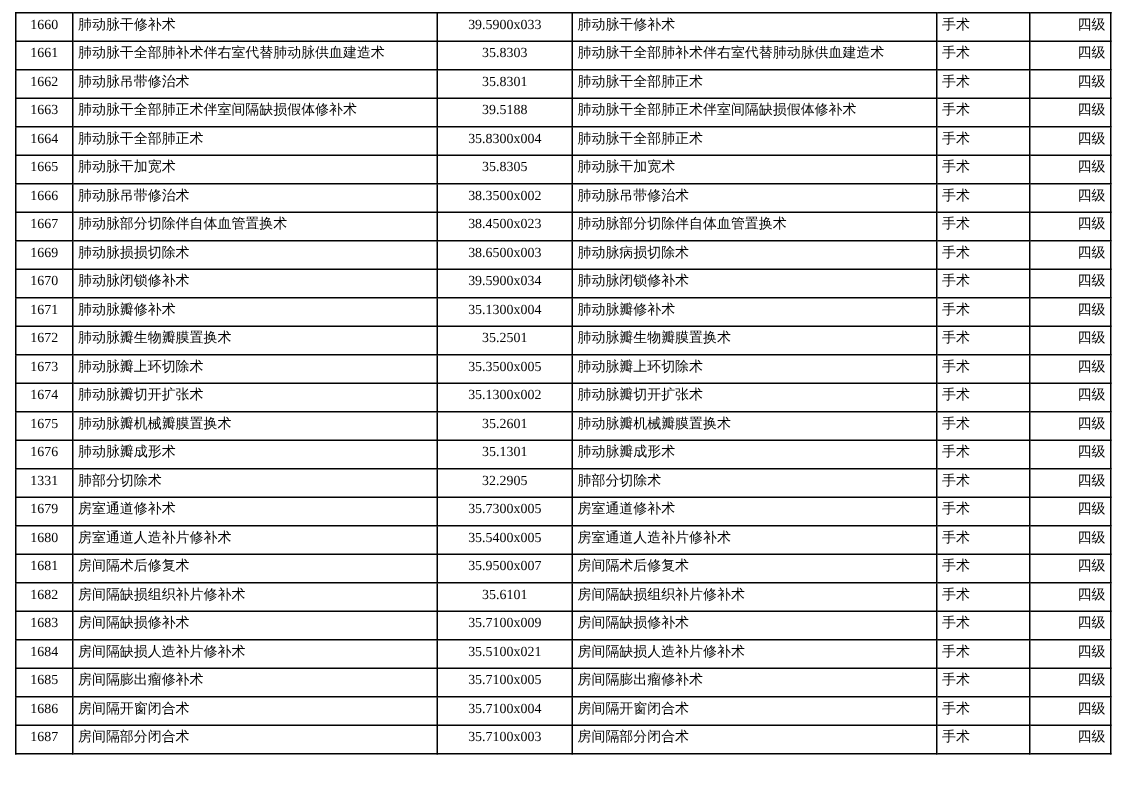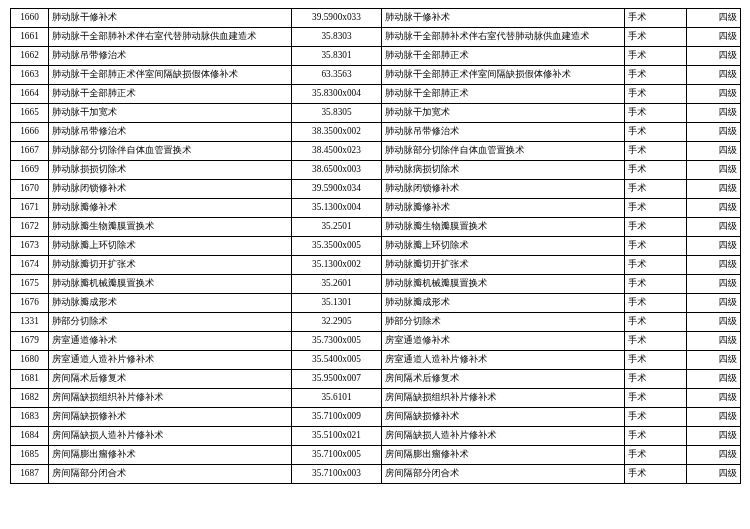--- a/index.html
+++ b/index.html
@@ -83,21 +83,21 @@
           <td class="num">1662</td>
           <td class="name">肺动脉吊带修治术</td>
           <td class="code">35.8301</td>
           <td class="alias">肺动脉干全部肺正术</td>
           <td class="type">手术</td>
           <td class="level">四级</td>
         </tr>
         <tr>
           <td class="num">1663</td>
           <td class="name">肺动脉干全部肺正术伴室间隔缺损假体修补术</td>
-          <td class="code">63.3563</td>
+          <td class="code">39.5188</td>
           <td class="alias">肺动脉干全部肺正术伴室间隔缺损假体修补术</td>
           <td class="type">手术</td>
           <td class="level">四级</td>
         </tr>
         <tr>
           <td class="num">1664</td>
           <td class="name">肺动脉干全部肺正术</td>
           <td class="code">35.8300x004</td>
           <td class="alias">肺动脉干全部肺正术</td>
           <td class="type">手术</td>
@@ -245,20 +245,28 @@
           <td class="code">35.5100x021</td>
           <td class="alias">房间隔缺损人造补片修补术</td>
           <td class="type">手术</td>
           <td class="level">四级</td>
         </tr>
         <tr>
           <td class="num">1685</td>
           <td class="name">房间隔膨出瘤修补术</td>
           <td class="code">35.7100x005</td>
           <td class="alias">房间隔膨出瘤修补术</td>
+          <td class="type">手术</td>
+          <td class="level">四级</td>
+        </tr>
+        <tr>
+          <td class="num">1686</td>
+          <td class="name">房间隔开窗闭合术</td>
+          <td class="code">35.7100x004</td>
+          <td class="alias">房间隔开窗闭合术</td>
           <td class="type">手术</td>
           <td class="level">四级</td>
         </tr>
         <tr>
           <td class="num">1687</td>
           <td class="name">房间隔部分闭合术</td>
           <td class="code">35.7100x003</td>
           <td class="alias">房间隔部分闭合术</td>
           <td class="type">手术</td>
           <td class="level">四级</td>

